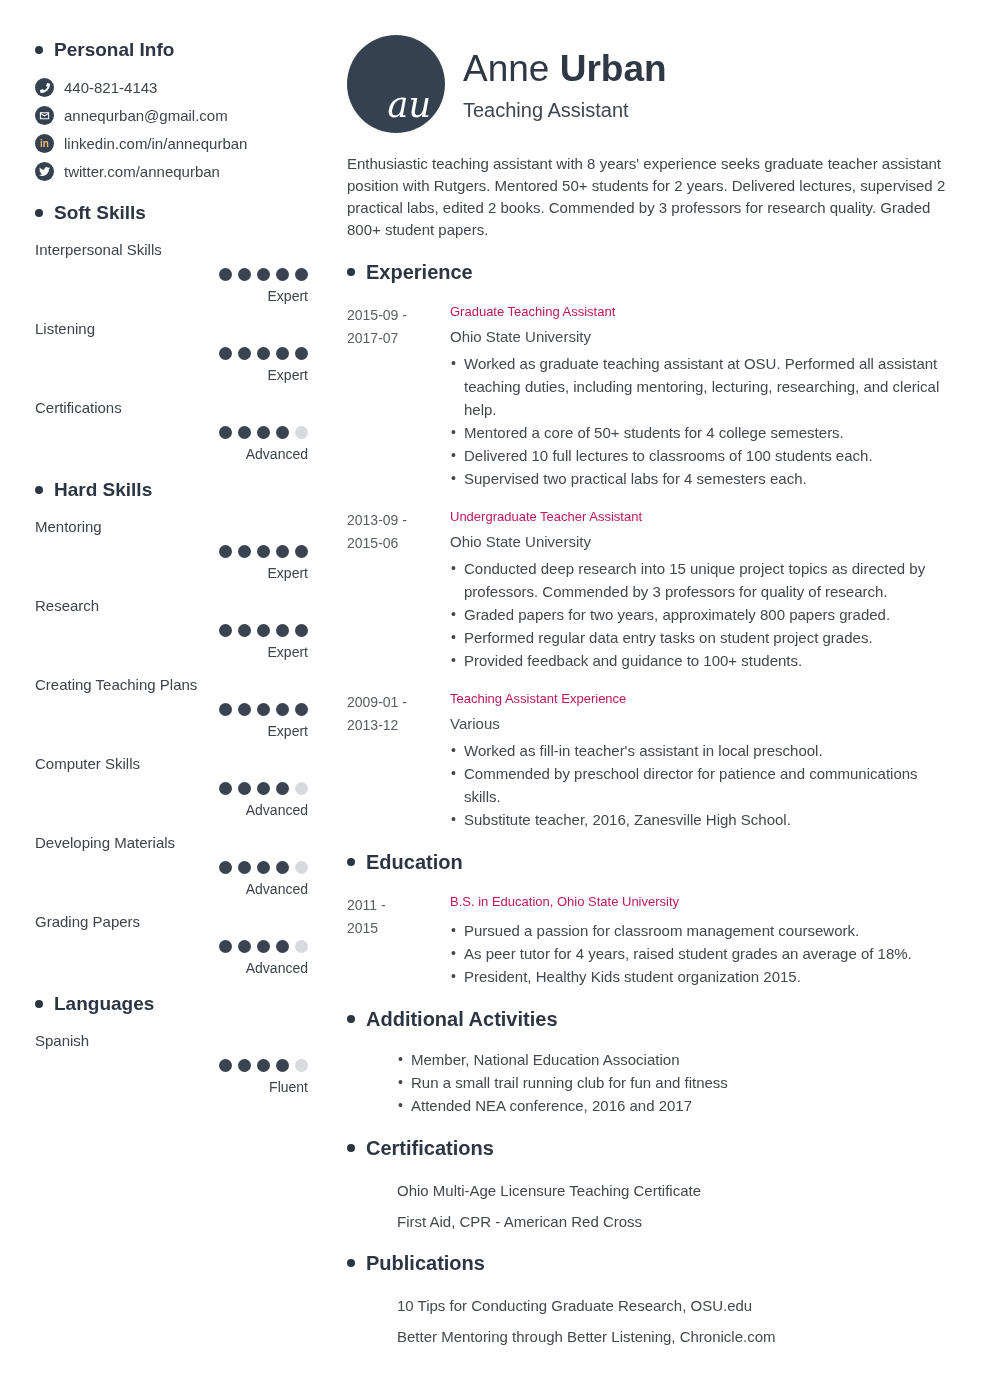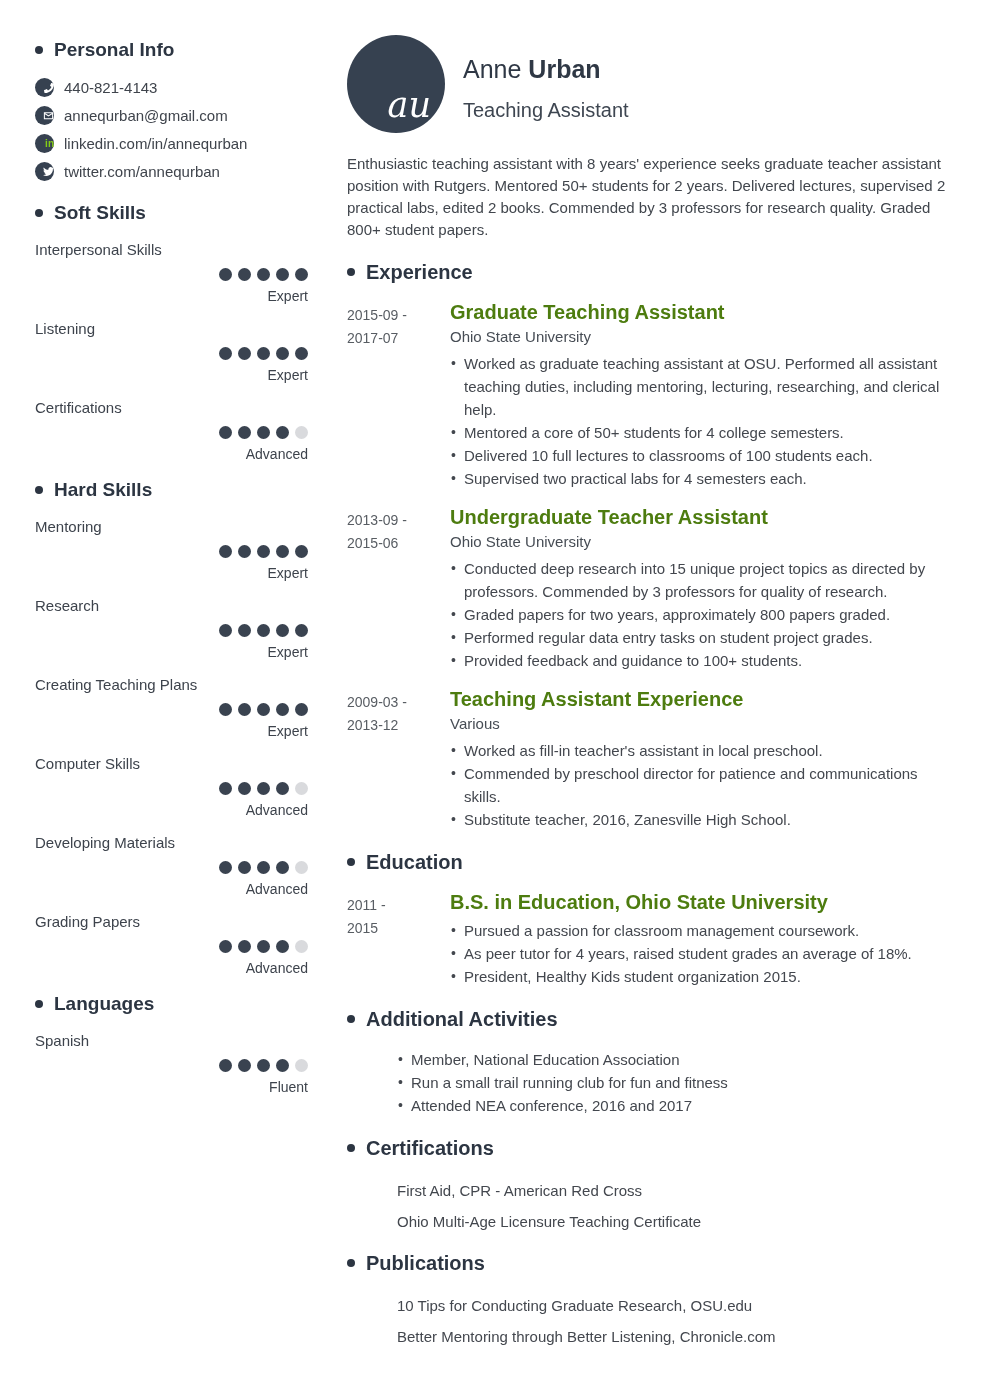--- a/index.html
+++ b/index.html
@@ -20,22 +20,22 @@
   .sec-h { display:flex; align-items:center; gap:11px; font-weight:700;
            color:var(--heading,#2c3542); }
   .sec-h .hdot { width:8px; height:8px; border-radius:50%;
                  background:var(--heading,#2c3542); flex-shrink:0; }
   .sidebar .sec-h { font-size:19px; line-height:24px; }
 
   .contacts { margin-top:15px; margin-bottom:20px; }
   .contact-row { display:flex; align-items:center; gap:10px; margin-bottom:9px;
                  font-size:15px; color:#3f444c; line-height:19px; }
   .icon-circle { width:19px; height:19px; border-radius:50%; flex-shrink:0;
-                 background:var(--accent,#2e3744); color:#84cc16;
-                 display:flex; align-items:center; justify-content:flex-end; }
+                 background:var(--accent,#2e3744); color:#fdba74;
+                 display:flex; align-items:center; justify-content:center; }
   .icon-circle .in-txt { font-size:10px; font-weight:700; line-height:10px; }
 
   .side-sec { margin-bottom:4px; }
   .side-sec .sec-h { margin-bottom:16px; }
   .skill-row { margin-bottom:16px; }
   .skill-name { font-size:15px; color:#3d434c; line-height:18px; }
   .dots { display:flex; justify-content:flex-end; gap:6px; margin-top:9px; }
   .dots span { width:13px; height:13px; border-radius:50%;
                background:var(--dot-off,#d9dadd); }
   .dots span.on { background:var(--dot-on,#3a4350); }
@@ -43,35 +43,35 @@
                  margin-top:7px; line-height:16px; }
 
   
   .main { flex:1; padding:35px 38px 0 35px; }
   .head { display:flex; align-items:center; gap:18px; height:98px; }
   .avatar { width:98px; height:98px; border-radius:50%; position:relative;
             background:var(--accent,#364150); flex-shrink:0; }
   .avatar .initials { position:absolute; right:14px; bottom:10px; color:#fff;
             font-family:"DejaVu Serif","Liberation Serif",serif;
             font-style:italic; font-size:35px; line-height:35px; }
-  .name { font-size:25px; line-height:44px; color:#2f3845; font-weight:400; }
+  .name { font-size:37px; line-height:44px; color:#2f3845; font-weight:400; }
   .name .last { font-weight:700; }
   .job-title { font-size:20px; color:#3e4651; margin-top:8px; }
 
   .summary { margin-top:20px; font-size:15px; line-height:22px; color:#41464d; }
 
   .main .sec-h { font-size:20px; line-height:26px; margin-bottom:16px; }
   .main-sec { margin-top:18px; }
 
   .entry { display:flex; margin-bottom:16px; }
   .entry-dates { width:103px; flex-shrink:0; font-size:14px; color:#585d63;
                  line-height:23px; padding-top:3px; }
   .entry-dates div { white-space:nowrap; }
   .entry-body { flex:1; }
-  .entry-role { font-size:20px; font-weight:700; color:#4d7c0f; line-height:22px; }
+  .entry-role { font-size:13px; font-weight:400; color:#be185d; line-height:22px; }
   .entry-org  { font-size:15px; color:#474d55; margin-top:4px; line-height:19px; }
   ul.blist { list-style:none; margin-top:6px; }
   ul.blist li { position:relative; padding-left:14px; font-size:15px;
                 line-height:23px; color:#43474e; }
   ul.blist li::before { content:"•"; position:absolute; left:1px; top:0;
                 color:#43474e; font-size:14px; }
 
   .indent { margin-left:50px; }
   .plain-line { font-size:15px; line-height:20px; color:#43474e; margin-bottom:11px; }
 </style>
@@ -309,21 +309,21 @@
             <li>Conducted deep research into 15 unique project topics as directed by professors. Commended by 3 professors for quality of research.</li>
             <li>Graded papers for two years, approximately 800 papers graded.</li>
             <li>Performed regular data entry tasks on student project grades.</li>
             <li>Provided feedback and guidance to 100+ students.</li>
           </ul>
         </div>
       </div>
 
       <div class="entry">
         <div class="entry-dates">
-          <div>2009-03 -</div>
+          <div>2009-01 -</div>
           <div>2013-12</div>
         </div>
         <div class="entry-body">
           <div class="entry-role">Teaching Assistant Experience</div>
           <div class="entry-org">Various</div>
           <ul class="blist">
             <li>Worked as fill-in teacher's assistant in local preschool.</li>
             <li>Commended by preschool director for patience and communications skills.</li>
             <li>Substitute teacher, 2016, Zanesville High School.</li>
           </ul>
@@ -365,22 +365,22 @@
         </ul>
       </div>
     </section>
 
     <section class="main-sec">
       <div class="sec-h">
         <span class="hdot"></span>
         <span>Certifications</span>
       </div>
       <div class="indent" style="padding-top:4px;">
+        <div class="plain-line">Ohio Multi-Age Licensure Teaching Certificate</div>
         <div class="plain-line">First Aid, CPR - American Red Cross</div>
-        <div class="plain-line">Ohio Multi-Age Licensure Teaching Certificate</div>
       </div>
     </section>
 
     <section class="main-sec">
       <div class="sec-h">
         <span class="hdot"></span>
         <span>Publications</span>
       </div>
       <div class="indent" style="padding-top:4px;">
         <div class="plain-line">10 Tips for Conducting Graduate Research, OSU.edu</div>

